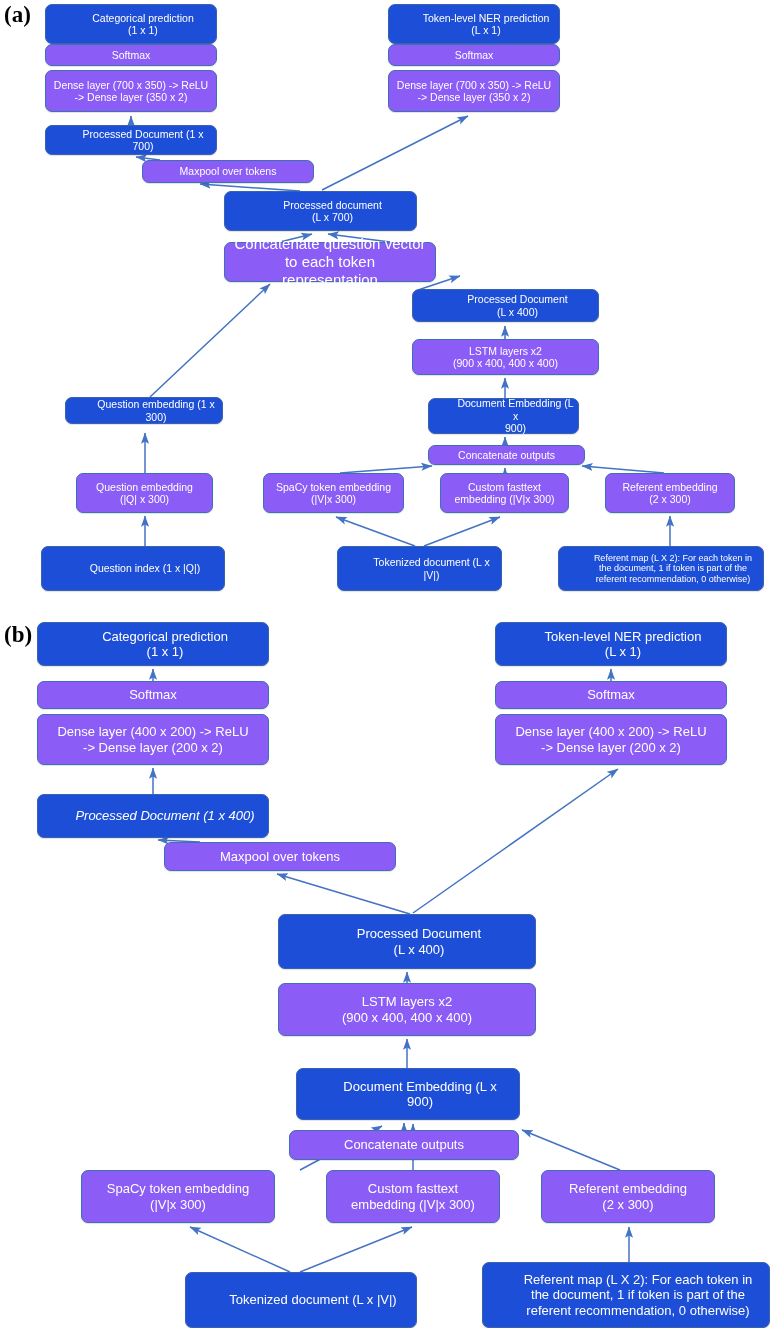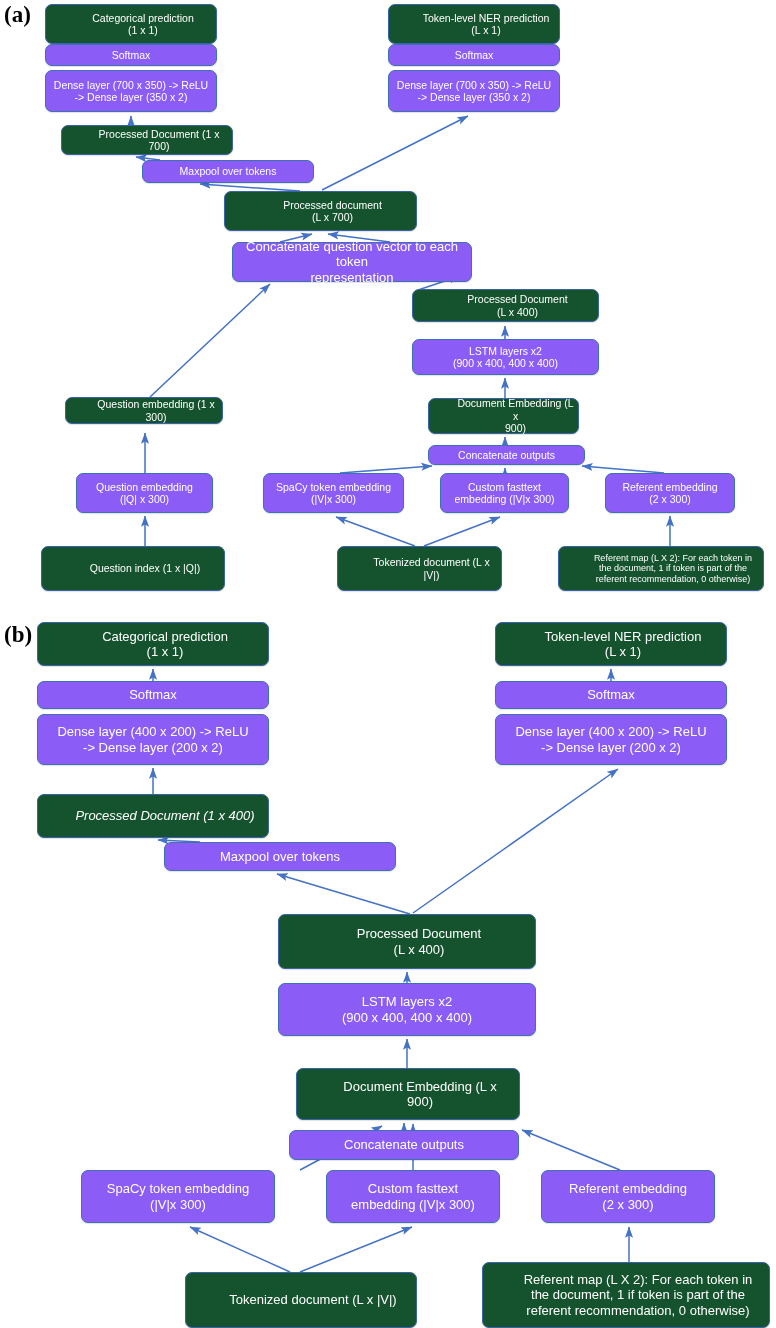--- a/index.html
+++ b/index.html
@@ -33,21 +33,21 @@
     justify-content: center;
     text-align: center;
     color: #ffffff;
     border-radius: 7px;
     line-height: 1.18;
     padding: 1px 4px;
     z-index: 2;
     white-space: pre-line;
   }
   .node.blue {
-    background: #14532d;
+    background: #1d4ed8;
     border: 1px solid #3a63ad;
     box-shadow: 0 1px 1px rgba(0,0,0,0.12);
     padding-left: 28px;
   }
   .node.green {
     background: #8b5cf6;
     border: 1px solid #3f6fb5;
     box-shadow: 0 1px 1px rgba(0,0,0,0.12);
   }
   .panel-label {
@@ -112,30 +112,30 @@
   </svg>
 
   <div class="panel-label" style="left:4px; top:2px;">(a)</div>
   <div class="panel-label" style="left:4px; top:622px;">(b)</div>
 
   <div class="node blue" style="left:45px; top:4px; width:172px; height:40px; font-size:10.5px;">Categorical prediction
 (1 x 1)</div>
   <div class="node green" style="left:45px; top:44px; width:172px; height:22px; font-size:10.5px;">Softmax</div>
   <div class="node green" style="left:45px; top:70px; width:172px; height:42px; font-size:10.5px;">Dense layer (700 x 350) -&gt; ReLU
 -&gt; Dense layer (350 x 2)</div>
-  <div class="node blue" style="left:61px; top:125px; width:172px; height:30px; font-size:10.5px;">Processed Document (1 x 700)</div>
+  <div class="node blue" style="left:45px; top:125px; width:172px; height:30px; font-size:10.5px;">Processed Document (1 x 700)</div>
   <div class="node green" style="left:142px; top:160px; width:172px; height:23px; font-size:10.5px;">Maxpool over tokens</div>
   <div class="node blue" style="left:388px; top:4px; width:172px; height:40px; font-size:10.5px;">Token-level NER prediction
 (L x 1)</div>
   <div class="node green" style="left:388px; top:44px; width:172px; height:22px; font-size:10.5px;">Softmax</div>
   <div class="node green" style="left:388px; top:70px; width:172px; height:42px; font-size:10.5px;">Dense layer (700 x 350) -&gt; ReLU
 -&gt; Dense layer (350 x 2)</div>
   <div class="node blue" style="left:224px; top:191px; width:193px; height:40px; font-size:10.5px;">Processed document
 (L x 700)</div>
-  <div class="node green" style="left:232px; top:242px; width:240px; height:40px; font-size:13px;">Concatenate question vector to each token
+  <div class="node green" style="left:224px; top:242px; width:212px; height:40px; font-size:15px;">Concatenate question vector to each token
 representation</div>
   <div class="node blue" style="left:412px; top:289px; width:187px; height:33px; font-size:10.5px;">Processed Document
 (L x 400)</div>
   <div class="node green" style="left:412px; top:339px; width:187px; height:36px; font-size:10.5px;">LSTM layers x2
 (900 x 400, 400 x 400)</div>
   <div class="node blue" style="left:428px; top:398px; width:151px; height:36px; font-size:10.5px;">Document Embedding (L x
 900)</div>
   <div class="node green" style="left:428px; top:445px; width:157px; height:20px; font-size:10.5px;">Concatenate outputs</div>
   <div class="node blue" style="left:65px; top:397px; width:158px; height:27px; font-size:10.5px;">Question embedding (1 x 300)</div>
   <div class="node green" style="left:76px; top:473px; width:137px; height:40px; font-size:10.5px;">Question embedding

